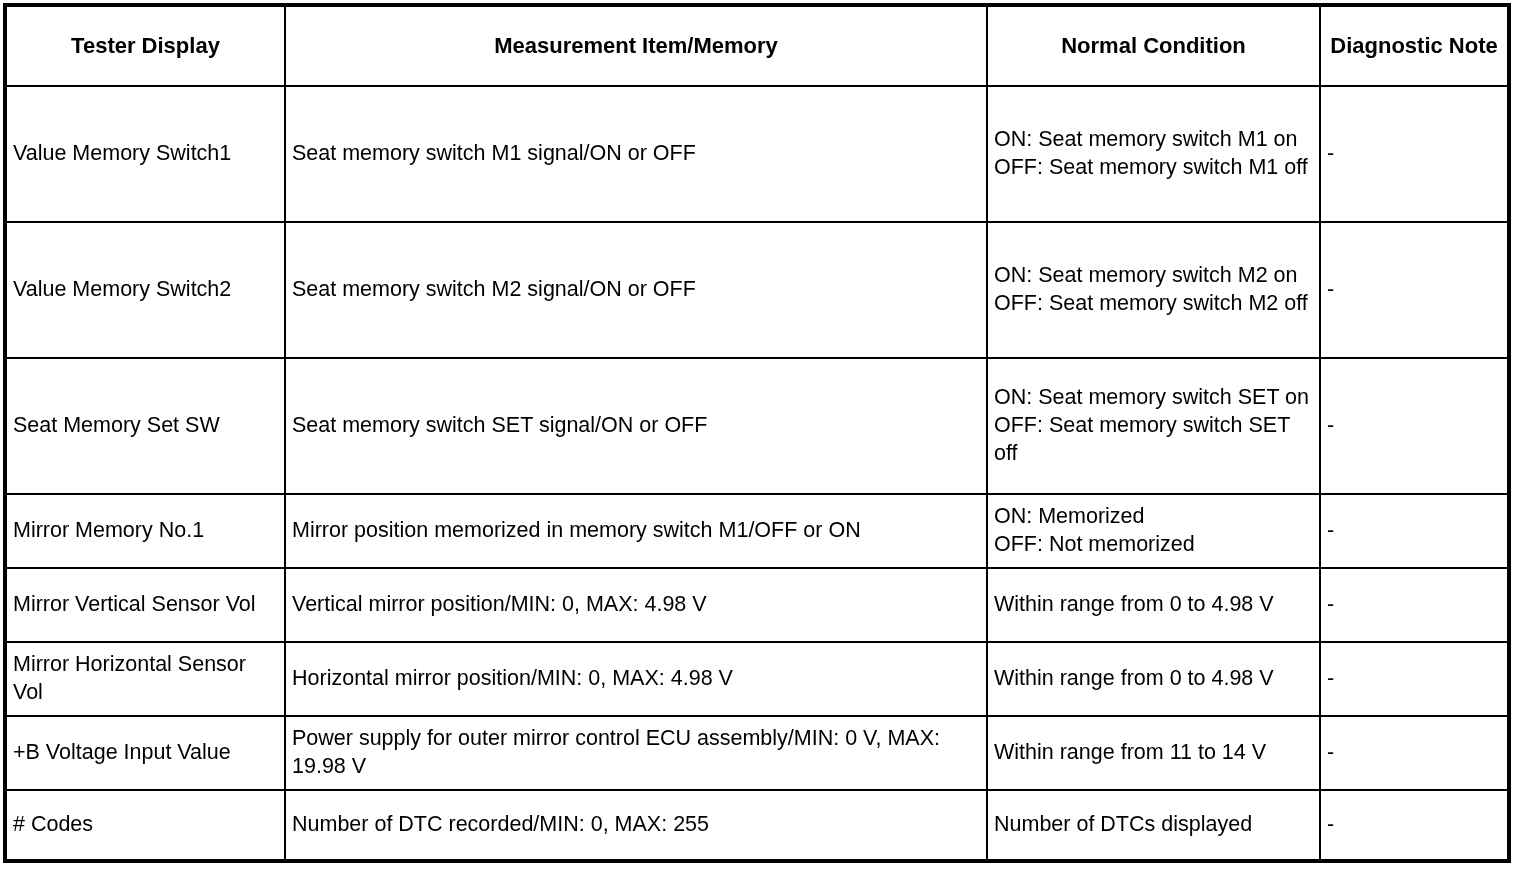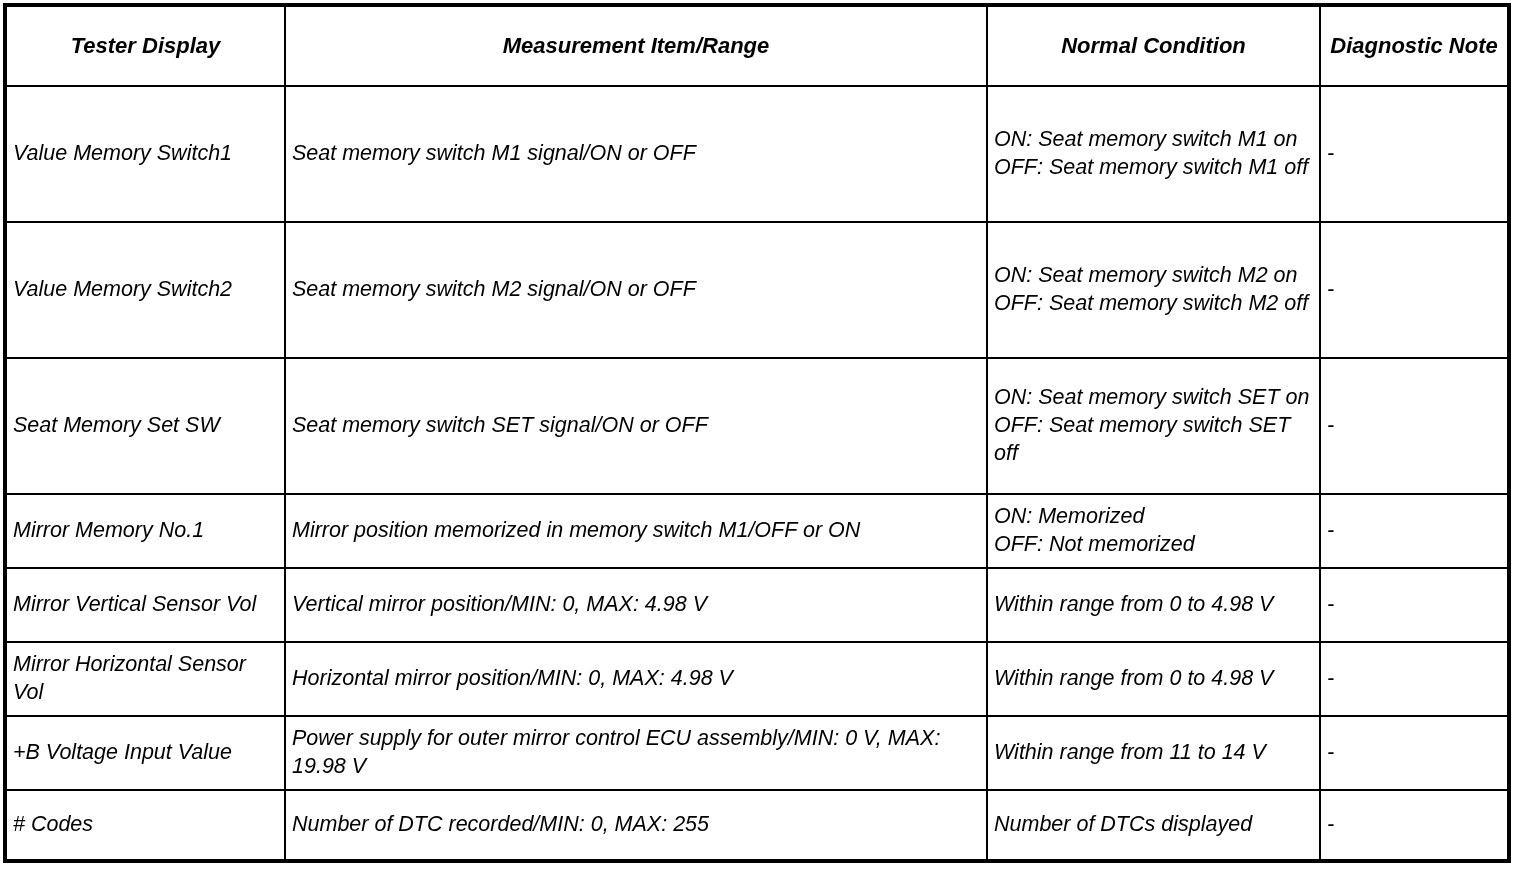--- a/index.html
+++ b/index.html
@@ -40,21 +40,20 @@
   table.datalist td {
     border: 2px solid #000000;
     vertical-align: middle;
     padding: 3px 6px;
     font-size: 21.5px;
     line-height: 1.30;
     font-weight: normal;
     text-align: left;
     word-wrap: break-word;
     overflow-wrap: break-word;
-    font-style: italic;
   }
 
   table.datalist thead th {
     font-weight: bold;
     text-align: center;
     height: 70px;
     padding: 4px 6px;
     font-size: 22px;
     line-height: 1.25;
   }
@@ -77,21 +76,21 @@
   <table class="datalist">
     <colgroup>
       <col class="c-tester">
       <col class="c-measurement">
       <col class="c-normal">
       <col class="c-note">
     </colgroup>
     <thead>
       <tr>
         <th>Tester Display</th>
-        <th>Measurement Item/Range</th>
+        <th>Measurement Item/Memory</th>
         <th>Normal Condition</th>
         <th>Diagnostic Note</th>
       </tr>
     </thead>
     <tbody>
       <tr class="r-tall">
         <td class="cell-tester">Value Memory Switch1</td>
         <td class="cell-measurement">Seat memory switch M1 signal/ON or OFF</td>
         <td class="cell-normal multiline">ON: Seat memory switch M1 on
 OFF: Seat memory switch M1 off</td>

